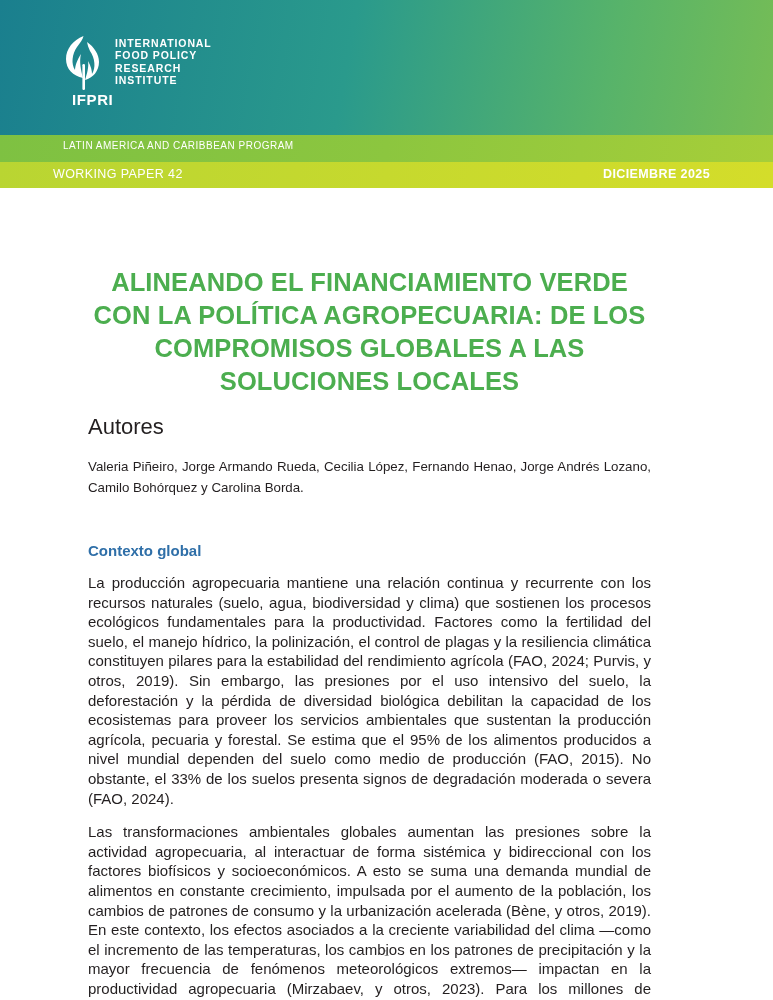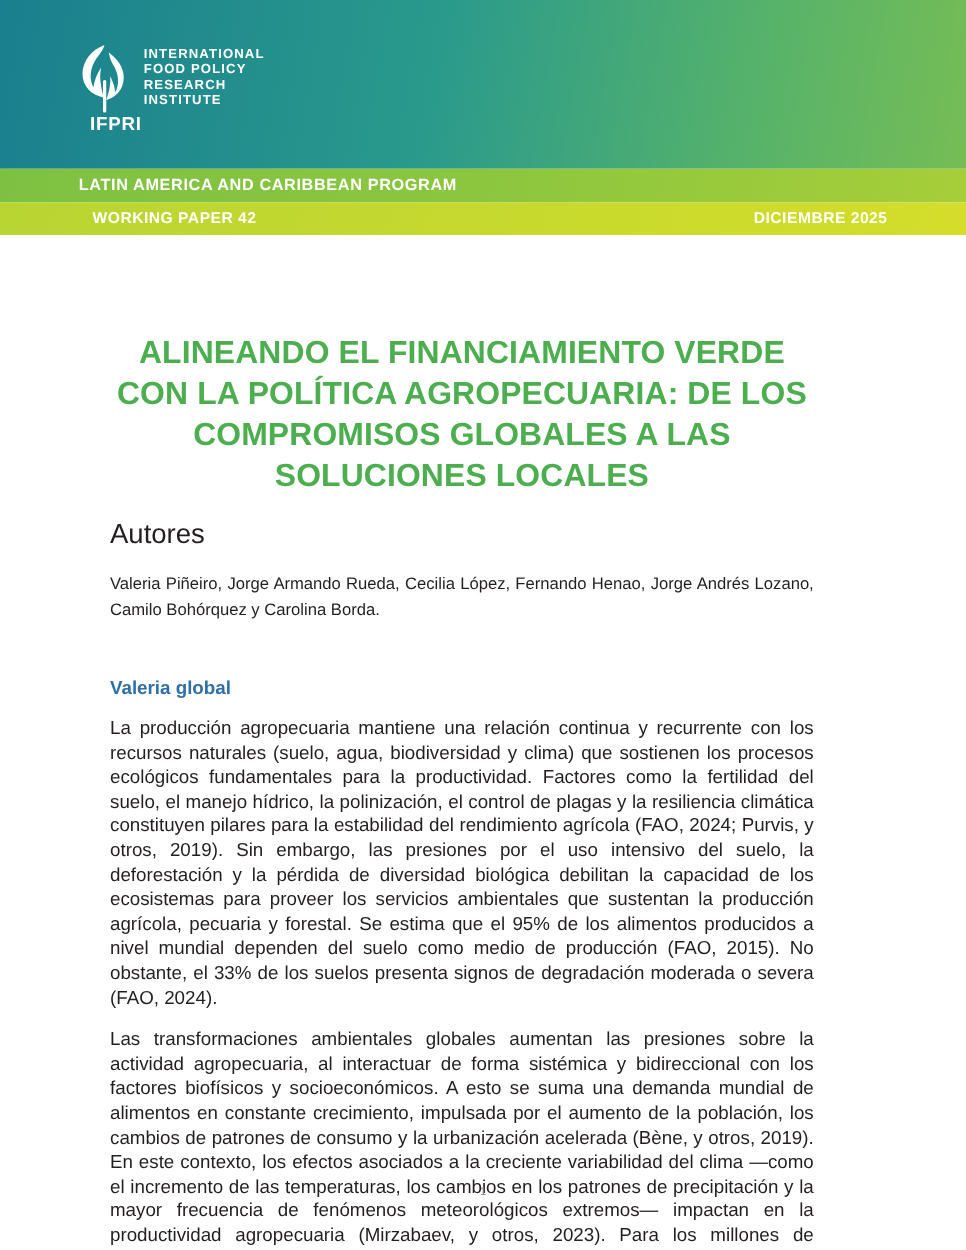--- a/index.html
+++ b/index.html
@@ -69,39 +69,39 @@
   .program-band {
     position: relative;
     width: 773px;
     height: 27px;
     background: linear-gradient(100deg, #7ec142 0%, #8cc63f 50%, #a6ce39 100%);
   }
   .program-label {
     position: absolute;
     left: 63px;
     top: 5px;
-    font-size: 13px;
-    font-weight: bold;
+    font-size: 10px;
+    font-weight: normal;
     letter-spacing: 0.5px;
     color: #ffffff;
   }
 
   
   .wp-band {
     position: relative;
     width: 773px;
     height: 26px;
     background: linear-gradient(100deg, #b9d532 0%, #c6d92e 50%, #d4dd2a 100%);
   }
   .wp-left {
     position: absolute;
-    left: 74px;
+    left: 53px;
     top: 5px;
     font-size: 12.5px;
-    font-weight: bold;
+    font-weight: normal;
     letter-spacing: 0.4px;
     color: #ffffff;
   }
   .wp-right {
     position: absolute;
     right: 63px;
     top: 5px;
     font-size: 12.5px;
     font-weight: bold;
     letter-spacing: 0.4px;
@@ -193,19 +193,19 @@
     <div class="wp-left">WORKING PAPER 42</div>
     <div class="wp-right">DICIEMBRE 2025</div>
   </div>
 
   <div class="content">
     <h1 class="doc-title">ALINEANDO EL FINANCIAMIENTO VERDE CON LA POLÍTICA AGROPECUARIA: DE LOS COMPROMISOS GLOBALES A LAS SOLUCIONES LOCALES</h1>
 
     <h2 class="authors-heading">Autores</h2>
     <p class="authors-text">Valeria Piñeiro, Jorge Armando Rueda, Cecilia López, Fernando Henao, Jorge Andrés Lozano, Camilo Bohórquez y Carolina Borda.</p>
 
-    <h3 class="section-heading">Valeria global</h3>
+    <h3 class="section-heading">Contexto global</h3>
     <p class="body-para">La producción agropecuaria mantiene una relación continua y recurrente con los recursos naturales (suelo, agua, biodiversidad y clima) que sostienen los procesos ecológicos fundamentales para la productividad. Factores como la fertilidad del suelo, el manejo hídrico, la polinización, el control de plagas y la resiliencia climática constituyen pilares para la estabilidad del rendimiento agrícola (FAO, 2024; Purvis, y otros, 2019). Sin embargo, las presiones por el uso intensivo del suelo, la deforestación y la pérdida de diversidad biológica debilitan la capacidad de los ecosistemas para proveer los servicios ambientales que sustentan la producción agrícola, pecuaria y forestal. Se estima que el 95% de los alimentos producidos a nivel mundial dependen del suelo como medio de producción (FAO, 2015). No obstante, el 33% de los suelos presenta signos de degradación moderada o severa (FAO, 2024).</p>
     <p class="body-para">Las transformaciones ambientales globales aumentan las presiones sobre la actividad agropecuaria, al interactuar de forma sistémica y bidireccional con los factores biofísicos y socioeconómicos. A esto se suma una demanda mundial de alimentos en constante crecimiento, impulsada por el aumento de la población, los cambios de patrones de consumo y la urbanización acelerada (Bène, y otros, 2019). En este contexto, los efectos asociados a la creciente variabilidad del clima —como el incremento de las temperaturas, los cambios en los patrones de precipitación y la mayor frecuencia de fenómenos meteorológicos extremos— impactan en la productividad agropecuaria (Mirzabaev, y otros, 2023). Para los millones de productores rurales cuya subsistencia depende de estas actividades, estas presiones com-</p>
   </div>
 
   <div class="page-number">1</div>
 </div>
 
 </body></html>

